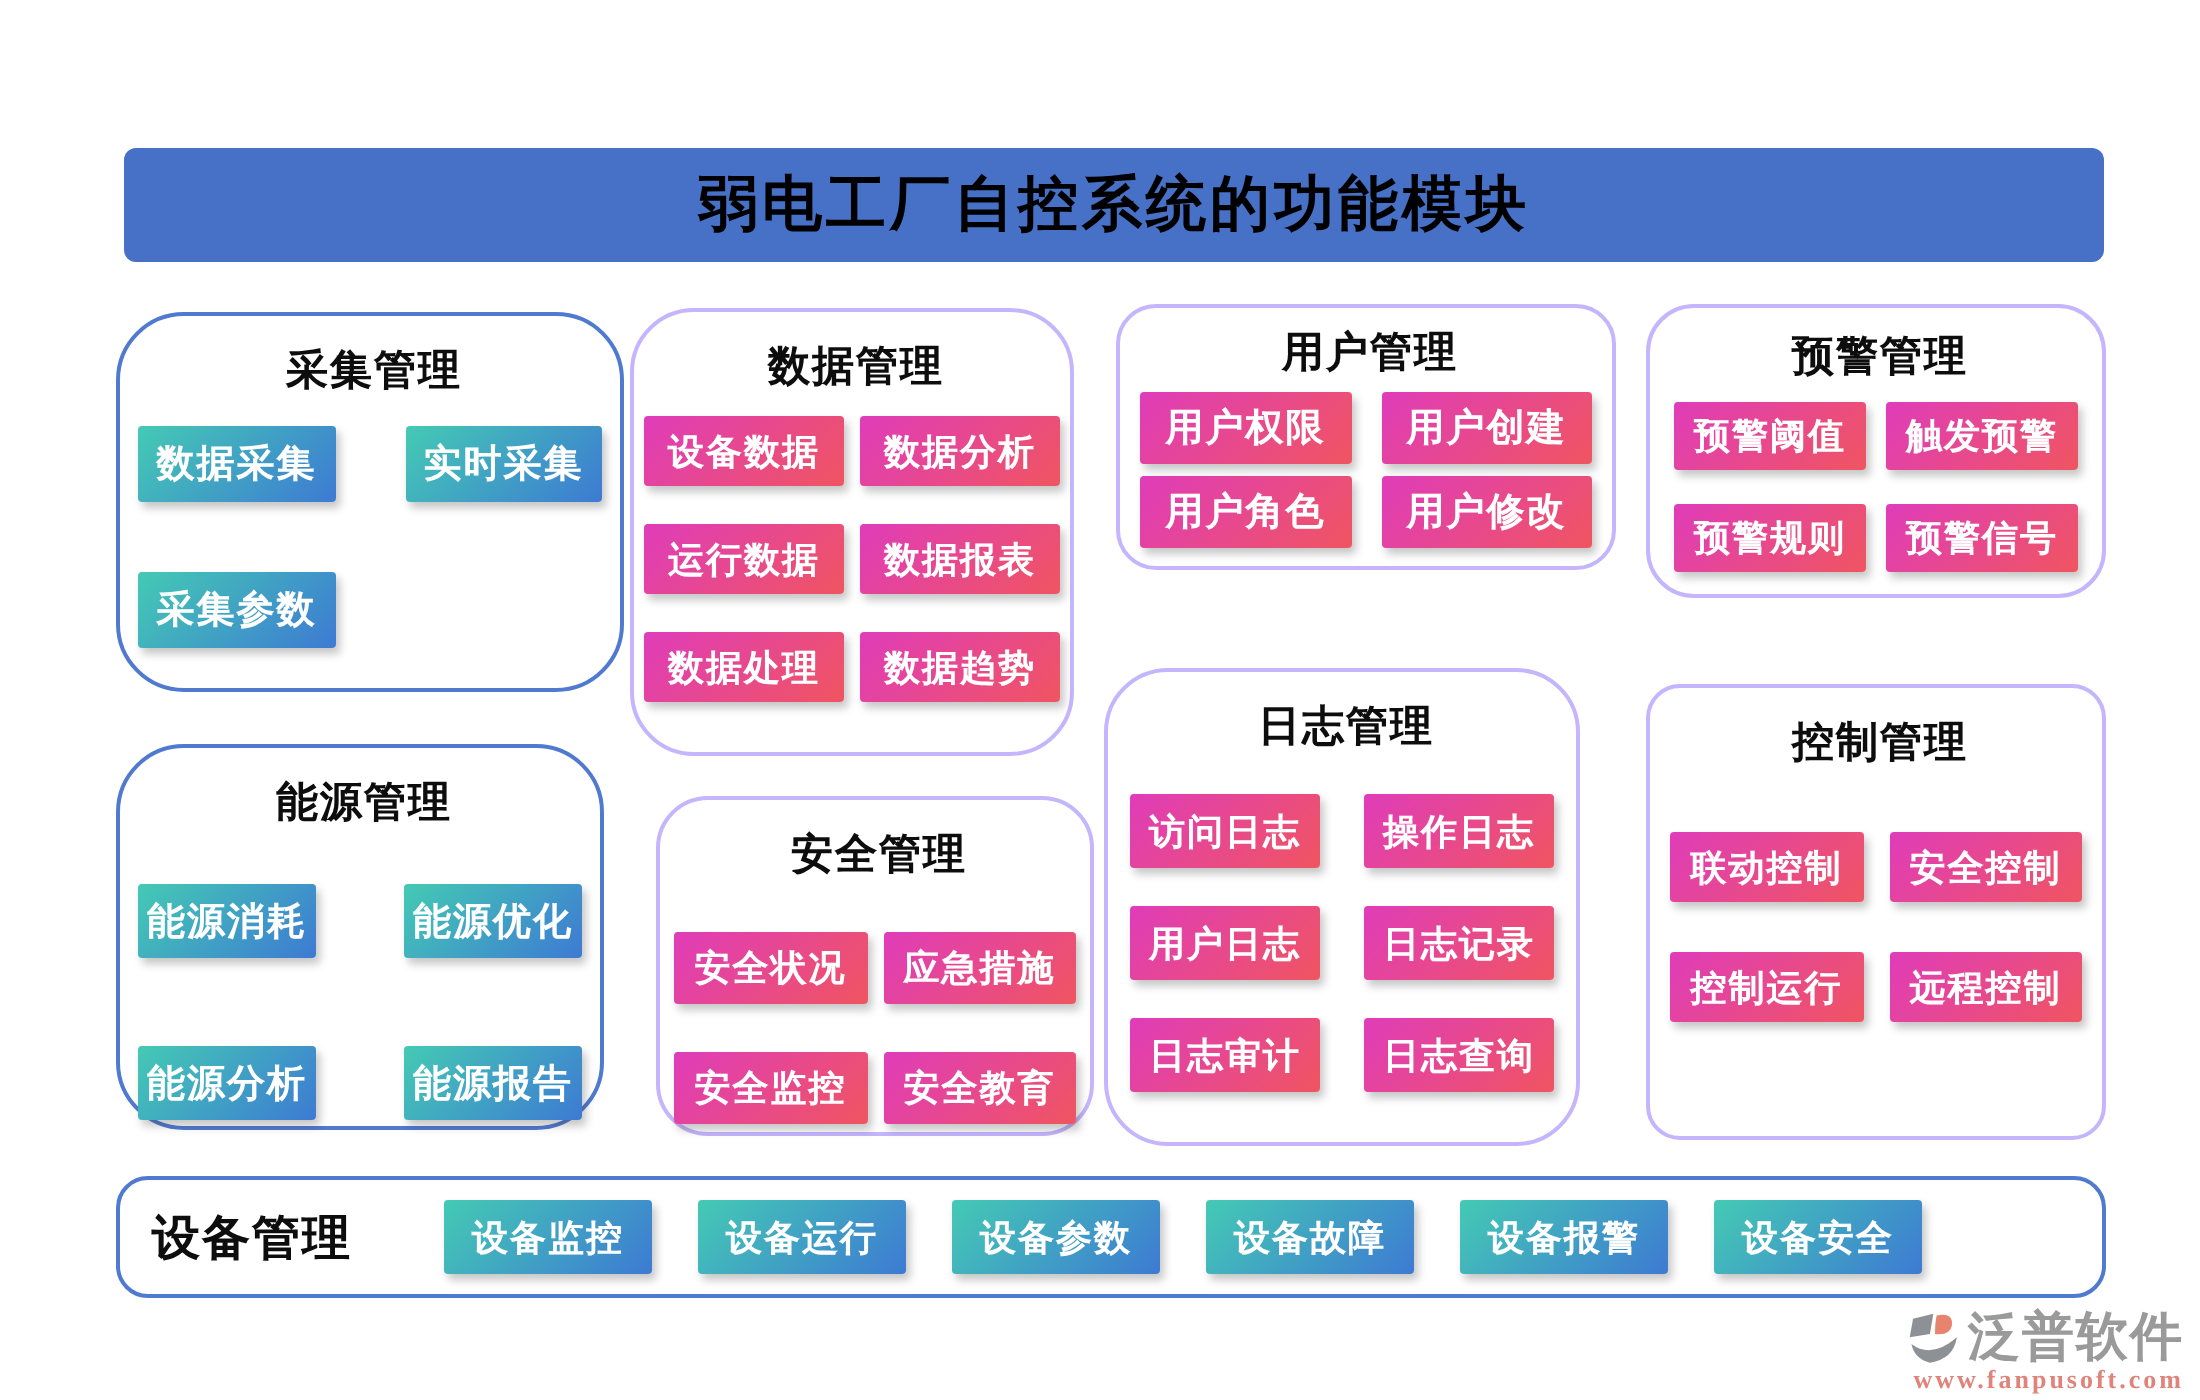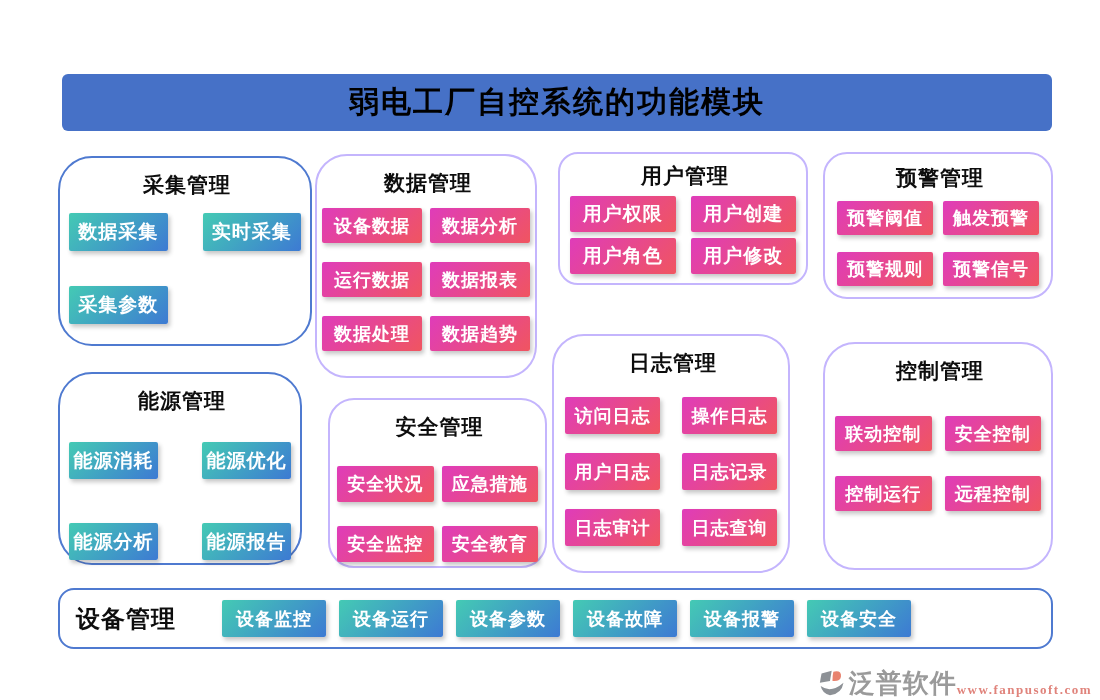--- a/index.html
+++ b/index.html
@@ -49,35 +49,35 @@
   .p4 .btn{height:34px;font-size:18px;}
   .p5{left:58px;top:372px;width:244px;height:193px;border-radius:34px;}
   .p5 .btns{margin-top:27px;row-gap:25px;column-gap:15px;padding:0 9px;gap:44px;}
   .p5 .btn{height:37px;}
   .p6{left:328px;top:398px;width:219px;height:170px;border-radius:26px;}
   .p6 .btns{margin-top:25px;row-gap:24px;column-gap:8px;padding:0 7px;}
   .p6 .btn{height:36px;font-size:18px;}
   .p7{left:552px;top:334px;width:238px;height:239px;border-radius:32px;}
   .p7 .btns{margin-top:20px;row-gap:19px;column-gap:22px;padding:0 11px;}
   .p7 .btn{height:37px;font-size:18px;}
-  .p8{left:823px;top:342px;width:230px;height:228px;border-radius:32px;}
+  .p8{left:823px;top:342px;width:230px;height:228px;border-radius:17px;}
   .p8 .btns{margin-top:31px;row-gap:25px;column-gap:13px;padding:0 10px;}
   .p8 .btn{height:35px;font-size:18px;}
   
   .p9{
     left:58px;top:588px;width:995px;height:61px;border-radius:16px;
     display:flex;align-items:center;
   }
   .p9 h2{margin:0 0 0 16px;font-size:24px;}
-  .p9 .btns-row{display:flex;gap:13px;margin-left:46px;}
+  .p9 .btns-row{display:flex;gap:23px;margin-left:46px;}
   .p9 .btn{width:104px;height:37px;font-size:18px;}
   
   .footer{
     position:absolute;right:8px;bottom:3px;
-    display:flex;align-items:flex-end;
+    display:flex;flex-direction:column;align-items:flex-end;
     font-family:"Liberation Serif","DejaVu Serif",serif;
   }
   .brand-row{display:flex;align-items:center;gap:3px;}
   .brand-row svg{width:27px;height:27px;}
   .brand-text{font-size:26px;color:#9a9a9a;font-weight:bold;letter-spacing:1px;line-height:1;}
   .brand-url{font-size:13px;color:#e0837b;font-weight:bold;letter-spacing:1.5px;margin-top:0px;line-height:1.1;}
 </style>
 </head>
 <body>
 

